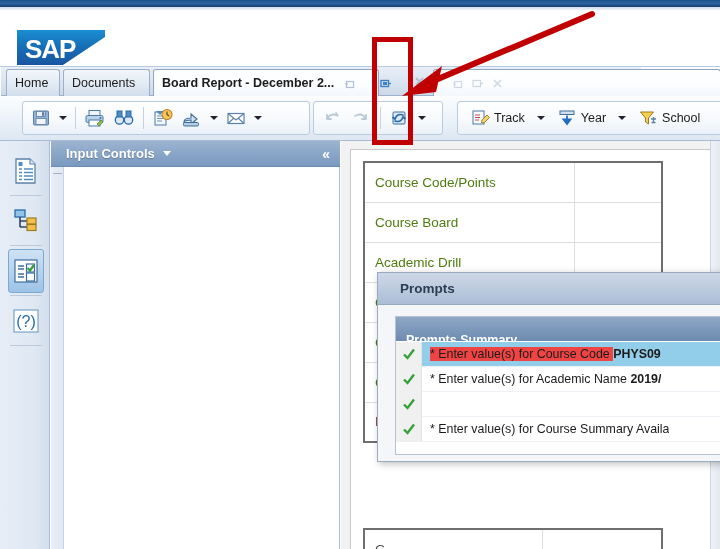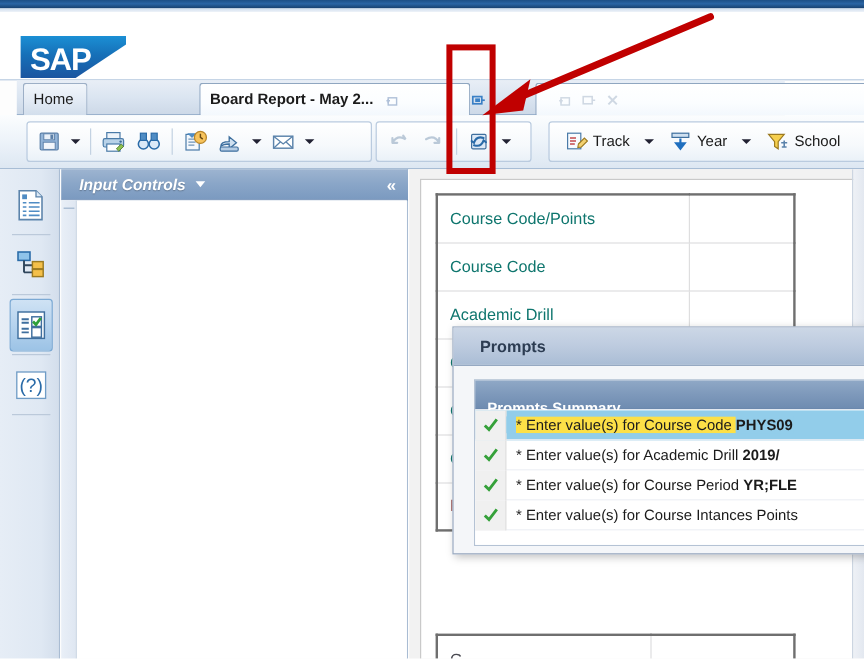--- a/index.html
+++ b/index.html
@@ -33,21 +33,21 @@
     border-bottom: 1px solid #b9cbe0;
     text-align: center;
   }
   .sap-logo {
     position: absolute; left: 17px; top: 17px;
     width: 88px; height: 41px;
   }
 
   
   .tabstrip {
-    position: absolute; left: 14px; top: 67px; width: 640px; height: 29px;
+    position: absolute; left: 1px; top: 67px; width: 640px; height: 29px;
     background: linear-gradient(to bottom, #e8eef6 0%, #dbe5f1 50%, #cdd9e8 100%);
     border-bottom: 1px solid #9bb2cd;
   }
   .tab {
     position: absolute; top: 2px; height: 27px;
     display: flex; align-items: center;
     border: 1px solid #9dafc6;
     border-bottom: none;
     border-radius: 3px 3px 0 0;
     background: linear-gradient(to bottom, #f2f6fb 0%, #e2eaf4 55%, #d2deec 100%);
@@ -132,21 +132,20 @@
   }
   .ic-header {
     position: absolute; left: 0; top: 0; width: 289px; height: 26px;
     background: linear-gradient(to bottom, #9db4d0 0%, #8aa6c8 48%, #7b9ac0 100%);
     display: flex; align-items: center;
     border-bottom: 1px solid #6d8cb4;
   }
   .ic-title {
     margin-left: 15px; font-size: 13px; font-weight: bold; color: #ffffff;
     text-shadow: 0 1px 1px rgba(0,0,0,.25);
-    font-style: italic;
   }
   .ic-title-caret {
     margin-left: 8px; width: 0; height: 0;
     border-left: 4px solid transparent; border-right: 4px solid transparent;
     border-top: 5px solid #ffffff;
   }
   .ic-collapse {
     position: absolute; right: 10px; top: 4px;
     font-size: 14px; color: #ffffff; font-weight: bold; line-height: 18px;
     cursor: default;
@@ -180,21 +179,21 @@
     width: 300px;
     border: 2px solid #6f6f6f;
     border-collapse: collapse;
     background: #ffffff;
   }
   .rtable td {
     height: 40px;
     border: 1px solid #dededf;
     padding: 0 10px;
     font-size: 13.5px;
-    color: #0f766e;
+    color: #4d7c0f;
     white-space: nowrap;
     vertical-align: middle;
   }
   .rtable td.val { width: 88px; }
   .rtable td.red { color: #8c3a3a; }
   .rtable2 {
     position: absolute; left: 12px; top: 378px;
     width: 300px;
     border: 2px solid #6f6f6f;
     border-collapse: collapse;
@@ -249,21 +248,21 @@
   .prow .chk {
     width: 26px; min-width: 26px; height: 25px;
     display: flex; align-items: center; justify-content: center;
     background: #f0f0f0;
     border-right: 1px solid #e2e2e2;
   }
   .prow .ptxt {
     font-size: 12.4px; color: #1b1b1b; padding-left: 8px; white-space: nowrap; overflow: hidden;
   }
   .prow.sel .ptxt { background: #92cdea; }
-  .prow.sel .ptxt-inner { background: #fde047; }
+  .prow.sel .ptxt-inner { background: #ef4444; }
   .prow .ptxt b { font-weight: bold; }
   .prow.sel { background: #92cdea; }
   .prow.sel .chk { background: #f0f0f0; }
 
   
   .anno-box {
     position: absolute; left: 372px; top: 37px; width: 41px; height: 108px;
     border: 5px solid #c00000;
     background: transparent;
     pointer-events: none;
@@ -293,23 +292,26 @@
       <text x="70" y="34" font-family="Liberation Sans, sans-serif" font-size="6" fill="#ffffff" text-anchor="middle">R</text>
     </svg>
   </div>
 
   <div class="tabstrip">
 
     <div class="tab static" style="left:5px; width:54px;">
       <span class="tab-label">Home</span>
     </div>
 
+    <div class="tab static" style="left:62px; width:87px;">
+      <span class="tab-label">Documents</span>
+    </div>
 
     <div class="tab doc" style="left:152px; width:226px;">
-      <span class="tab-label">Board Report - May 2...</span>
+      <span class="tab-label">Board Report - December 2...</span>
       <span class="tab-btns">
         <span class="tabbtn dim">
           <svg width="13" height="13" viewBox="0 0 13 13">
               <rect x="3.5" y="4.5" width="7" height="6" fill="none" stroke="#4a6fa5" stroke-width="1.2"></rect>
               <path d="M2 7 L5 7 M3.5 5.5 L3.5 9" stroke="#4a6fa5" stroke-width="1.2" fill="none"></path>
             </svg>
         </span>
       </span>
     </div>
 
@@ -515,21 +517,21 @@
   <div class="canvas">
     <div class="page">
 
       <table class="rtable">
         <tbody>
           <tr>
             <td>Course Code/Points</td>
             <td class="val"></td>
           </tr>
           <tr>
-            <td>Course Code</td>
+            <td>Course Board</td>
             <td class="val"></td>
           </tr>
           <tr>
             <td>Academic Drill</td>
             <td class="val"></td>
           </tr>
           <tr>
             <td>C</td>
             <td class="val"></td>
           </tr>
@@ -579,39 +581,38 @@
           </span>
           <span class="ptxt"><span class="ptxt-inner">* Enter value(s) for Course Code </span><b>PHYS09</b></span>
         </div>
 
         <div class="prow">
           <span class="chk">
             <svg width="14" height="14" viewBox="0 0 14 14">
                 <path d="M2 7.5 L5.5 11 L12 2.5" stroke="#35a13a" stroke-width="2.4" fill="none"></path>
               </svg>
           </span>
-          <span class="ptxt"><span class="ptxt-inner">* Enter value(s) for Academic Drill </span><b>2019/</b></span>
+          <span class="ptxt"><span class="ptxt-inner">* Enter value(s) for Academic Name </span><b>2019/</b></span>
         </div>
 
         <div class="prow">
           <span class="chk">
             <svg width="14" height="14" viewBox="0 0 14 14">
                 <path d="M2 7.5 L5.5 11 L12 2.5" stroke="#35a13a" stroke-width="2.4" fill="none"></path>
               </svg>
           </span>
-          <span class="ptxt"><span class="ptxt-inner">* Enter value(s) for Course Period </span><b>YR;FLE</b></span>
         </div>
 
         <div class="prow">
           <span class="chk">
             <svg width="14" height="14" viewBox="0 0 14 14">
                 <path d="M2 7.5 L5.5 11 L12 2.5" stroke="#35a13a" stroke-width="2.4" fill="none"></path>
               </svg>
           </span>
-          <span class="ptxt"><span class="ptxt-inner">* Enter value(s) for Course Intances Points</span><b></b></span>
+          <span class="ptxt"><span class="ptxt-inner">* Enter value(s) for Course Summary Availa</span><b></b></span>
         </div>
 
       </div>
     </div>
   </div>
 
   <svg class="anno-arrow" viewBox="0 0 230 95">
     <path d="M212 6 L46 76" stroke="#c00000" stroke-width="6" stroke-linecap="round" fill="none"></path>
     <path d="M22 88 L62 58 L56 84 Z" fill="#c00000"></path>
   </svg>

